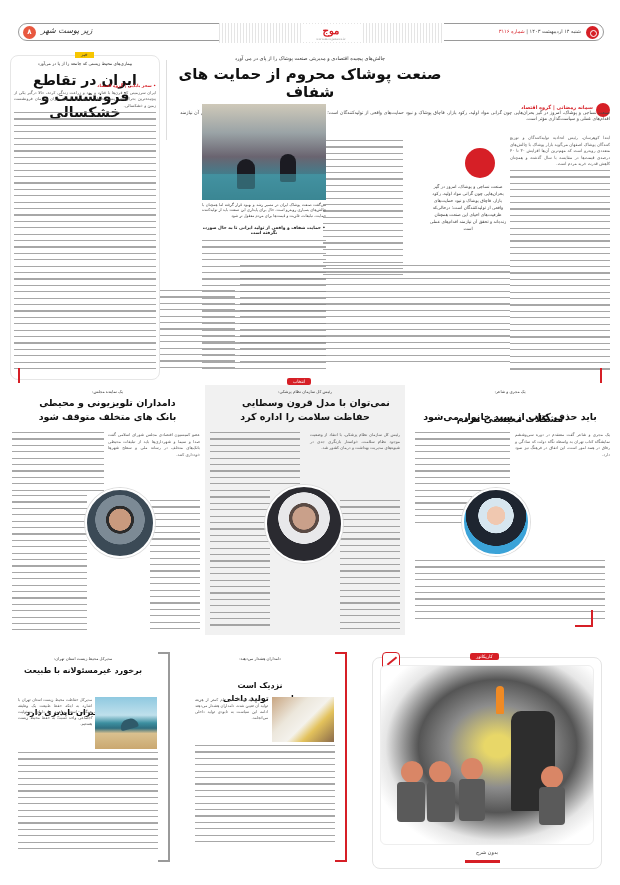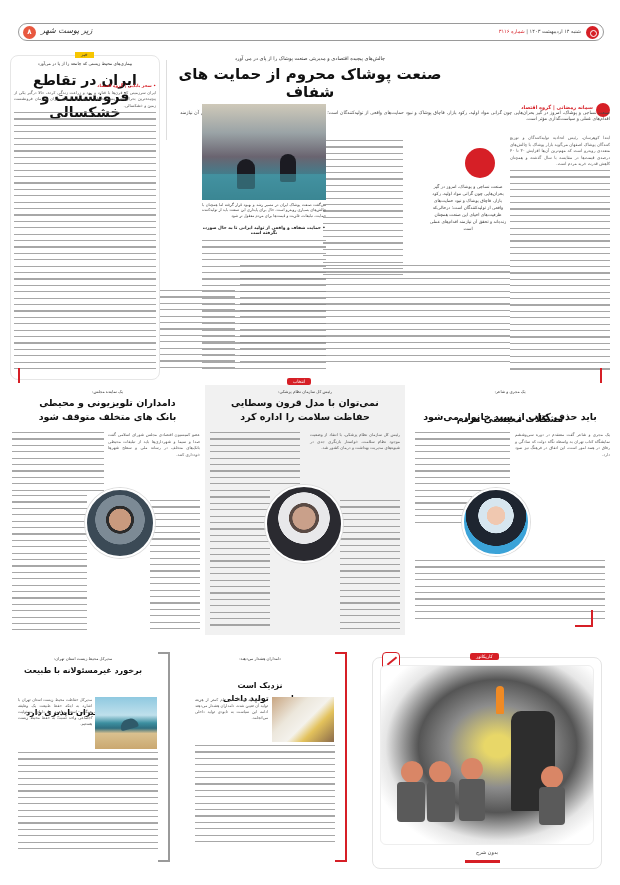--- a/index.html
+++ b/index.html
@@ -28,20 +28,23 @@
 .circle{border-radius:50%;overflow:hidden;border:2px solid #fff;box-shadow:0 0 0 1px #ddd}
 .label-red{background:#d61f26;color:#fff;font-size:4.5px;padding:0 6px;border-radius:2px;height:7px;line-height:7px}
 .label-yel{background:#f7c600;color:#333;font-size:4.5px;padding:0 6px;height:6px;line-height:6px}
 </style>
 </head>
 <body>
 
 <div class="abs hdr">
   <div class="pin"></div>
   <div class="date"><span>شنبه ۱۴ اردیبهشت ۱۴۰۳</span> | <span class="num">شماره ۳۱۱۶</span></div>
+  <div class="logo">
+    <div class="mark"><span>موج</span><small>www.mowjenews.ir</small></div>
+  </div>
   <div class="sec">زیر پوست شهر</div>
   <div class="pg">۸</div>
 </div>
 
 <div class="abs kicker" style="left:165px;top:55px;width:290px">چالش‌های پیچیده اقتصادی و مدیریتی صنعت پوشاک را از پای در می آورد</div>
 <div class="abs h1" style="left:165px;top:65px;width:290px">صنعت پوشاک محروم از حمایت های شفاف</div>
 <div class="abs" style="left:166px;top:60px;width:1px;height:80px;background:#ddd"></div>
 
 <div class="abs" style="right:10px;top:103px;width:14px;height:14px;border-radius:50%;background:#d61f26"></div>
 <div class="abs byline" style="right:27px;top:104px;width:200px">سمانه رمضانی | گروه اقتصاد</div>
@@ -82,21 +85,21 @@
 <div class="abs h2" style="left:410px;top:412px;width:200px">مشکلات معیشتی مردم</div>
 <div class="abs h2" style="left:410px;top:410px;width:200px">باید حذف کتاب از سبد خانوار می‌شود</div>
 <div class="abs txt" style="left:515px;top:432px;width:95px;font-size:4.1px">یک مجری و شاعر گفت معتقدم در دوره سی‌وششم نمایشگاه کتاب تهران به واسطه نگاه دولت که سادگی و رفاق در همه امور است، این اتفاق در فرهنگ نیز نمود دارد.</div>
 <div class="abs lines" style="left:415px;top:432px;width:95px;height:95px"></div>
 <div class="abs lines" style="left:415px;top:560px;width:190px;height:60px"></div>
 <div class="abs circle" style="left:462px;top:488px;width:68px;height:68px;background:radial-gradient(circle at 50% 40%,#f0c8b0 0 18%,#d7e6ef 19% 35%,#1e2530 36% 60%,#3ba3d8 61%)"></div>
 <div class="abs redline" style="left:575px;top:625px;width:18px;height:2px"></div>
 <div class="abs redline" style="left:591px;top:610px;width:2px;height:17px"></div>
 
 <div class="abs kicker" style="left:205px;top:389px;width:200px;font-size:4px">رئیس کل سازمان نظام پزشکی:</div>
-<div class="abs h2" style="left:205px;top:396px;width:200px">نمی‌توان با مدل قرون وسطایی</div>
+<div class="abs h2" style="left:216px;top:396px;width:200px">نمی‌توان با مدل قرون وسطایی</div>
 <div class="abs h2" style="left:205px;top:410px;width:200px">حفاظت سلامت را اداره کرد</div>
 <div class="abs txt" style="left:310px;top:432px;width:90px;font-size:4.1px">رئیس کل سازمان نظام پزشکی، با انتقاد از وضعیت موجود نظام سلامت، خواستار بازنگری جدی در شیوه‌های مدیریت بهداشت و درمان کشور شد.</div>
 <div class="abs lines" style="left:210px;top:432px;width:90px;height:55px"></div>
 <div class="abs lines" style="left:210px;top:490px;width:60px;height:140px"></div>
 <div class="abs lines" style="left:340px;top:500px;width:60px;height:130px"></div>
 <div class="abs circle" style="left:265px;top:485px;width:78px;height:78px;background:radial-gradient(circle at 50% 42%,#c9a08a 0 20%,#5a4a44 21% 26%,#e8e8ea 27% 45%,#2a2a30 46%)"></div>
 
 <div class="abs kicker" style="left:10px;top:389px;width:195px;font-size:4px">یک نماینده مجلس:</div>
 <div class="abs h2" style="left:10px;top:396px;width:195px">دامداران تلویزیونی و محیطی</div>
 <div class="abs h2" style="left:10px;top:410px;width:195px">بانک های متخلف متوقف شود</div>

